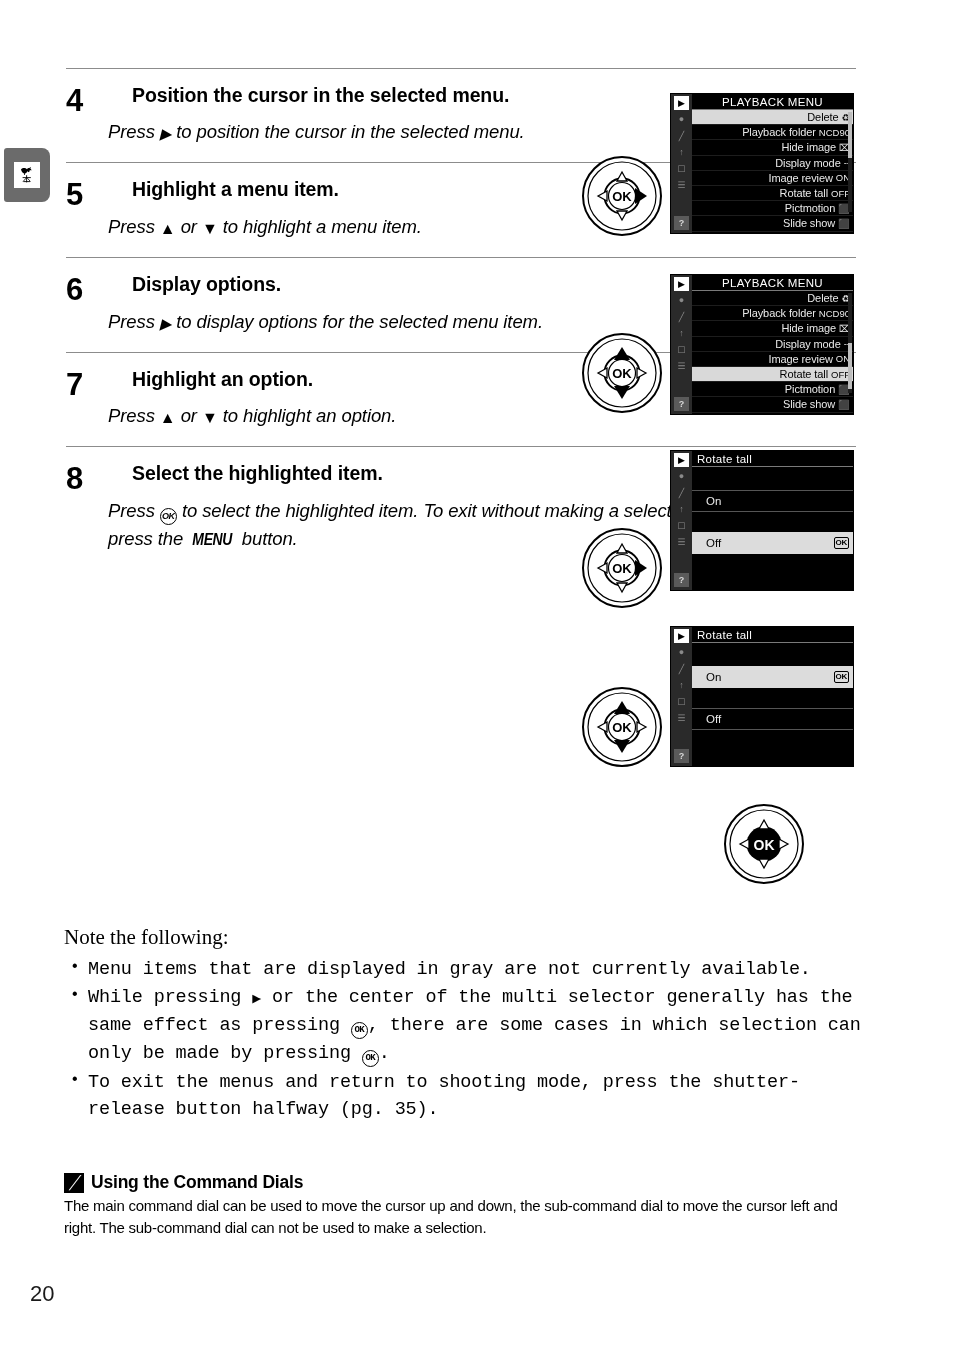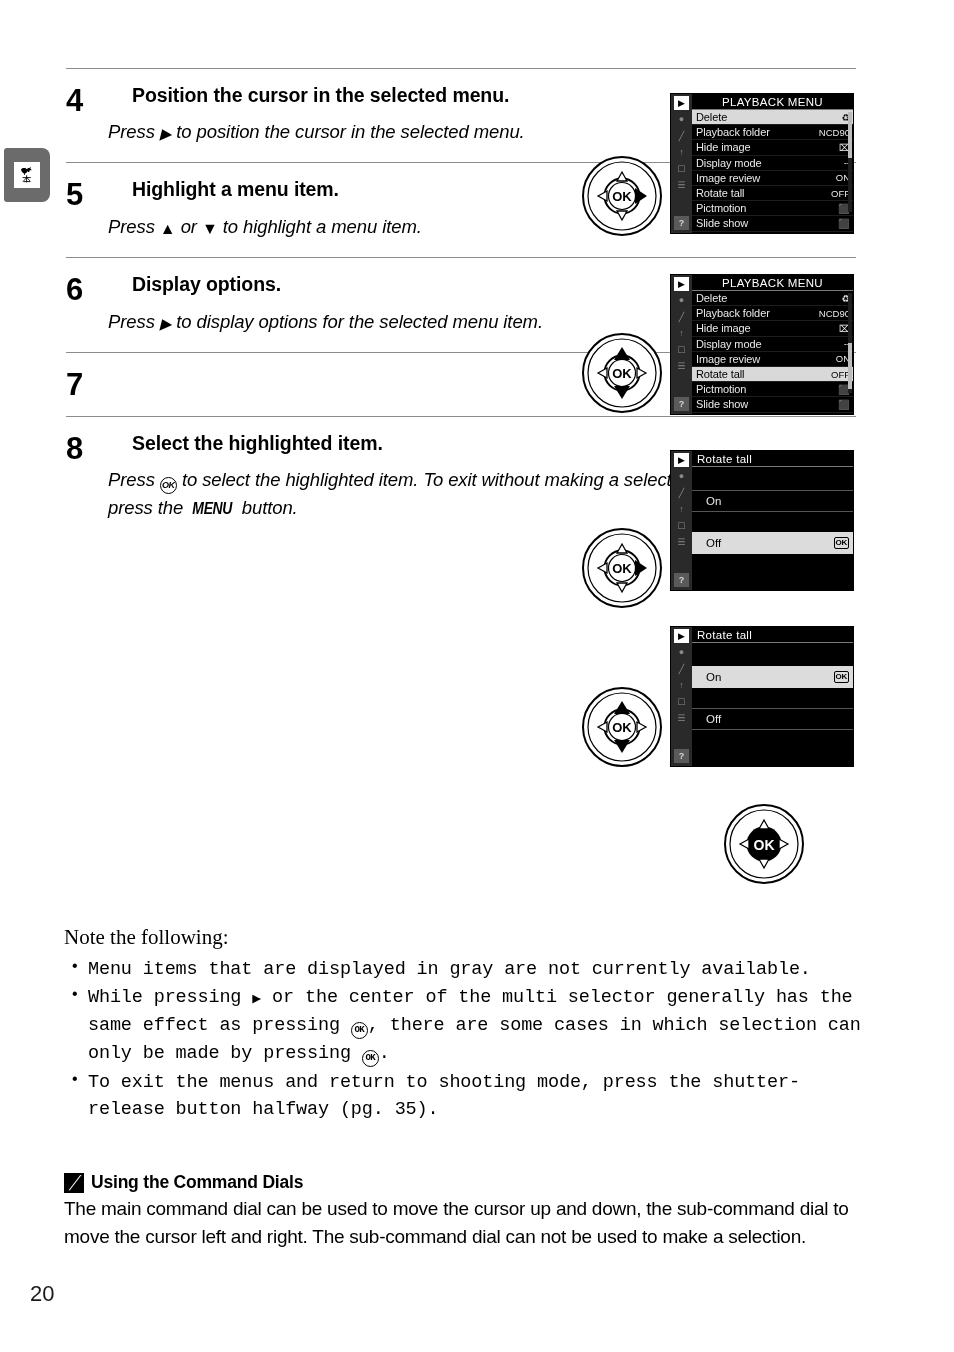--- a/index.html
+++ b/index.html
@@ -98,21 +98,21 @@
     padding: 2px 0 1px 0; border-bottom: 1px solid #7a7a7a;
     letter-spacing: 0.3px;
   }
   .lcd-title.left { text-align: left; padding-left: 5px; }
   .lcd-rows { }
   .lcd-row {
     display: flex; align-items: center;
     height: 15.2px; color: #e9e9e9; font-size: 11px;
     padding: 0 3px 0 4px; border-bottom: 1px solid #1d1d1d;
   }
-  .lcd-row .lab { flex: 1 1 auto; white-space: nowrap; letter-spacing: -0.1px; }
+  .lcd-row .lab { flex: 1 1 auto; white-space: nowrap; letter-spacing: -0.1px; text-align: right; }
   .lcd-row .val { font-size: 9.5px; padding-left: 3px; white-space: nowrap; }
   .lcd-row.sel { background: #d9d9d9; color: #000; }
   .lcd-scroll {
     position: absolute; right: 1px; top: 18px; width: 4px; height: 100px;
     background: #1d1d1d;
   }
   .lcd-scroll i { display: block; width: 4px; height: 46px; background: #bdbdbd; }
 
   
   .opt-wrap { padding-top: 3px; }
@@ -143,21 +143,21 @@
 
   
   .tip { position: absolute; left: 64px; top: 1172px; width: 800px; }
   .tip-head { display: flex; align-items: center; gap: 7px; margin-bottom: 2px; }
   .tip-icon {
     width: 20px; height: 20px; background: #000; color: #fff;
     display: flex; align-items: center; justify-content: center;
     font-size: 13px; font-style: italic; line-height: 1;
   }
   .tip-title { font-size: 17.5px; font-weight: bold; letter-spacing: -0.2px; }
-  .tip-body { font-size: 19px; line-height: 1.46; letter-spacing: -0.25px; }
+  .tip-body { font-size: 15px; line-height: 1.46; letter-spacing: -0.25px; }
 
   .page-num {
     position: absolute; left: 30px; top: 1281px;
     font-size: 22px; color: #1a1a1a;
   }
 </style>
 </head>
 <body>
 
 <div class="page">
@@ -202,20 +202,24 @@
       <div class="step-body">
         <div class="step-title">Display options.</div>
         <div class="step-text wide"><span>Press </span><span class="gl gl-right">▶</span><span> to display options for the selected menu item.</span></div>
       </div>
     </div>
 
     <div class="rule"></div>
 
     <div class="step">
       <div class="step-num">7</div>
+      <div class="step-body">
+        <div class="step-title">Highlight an option.</div>
+        <div class="step-text"><span>Press </span><span class="gl gl-up">▲</span><span> or </span><span class="gl gl-down">▼</span><span> to highlight an option.</span></div>
+      </div>
     </div>
 
     <div class="rule"></div>
 
     <div class="step" style="padding-bottom:4px;">
       <div class="step-num">8</div>
       <div class="step-body">
         <div class="step-title">Select the highlighted item.</div>
         <div class="step-text" style="max-width:600px;"><span>Press </span><span class="gl-ok">OK</span><span> to select the highlighted item.  To exit without making a selection, press the </span><span class="gl-menu">MENU</span><span> button.</span></div>
       </div>

